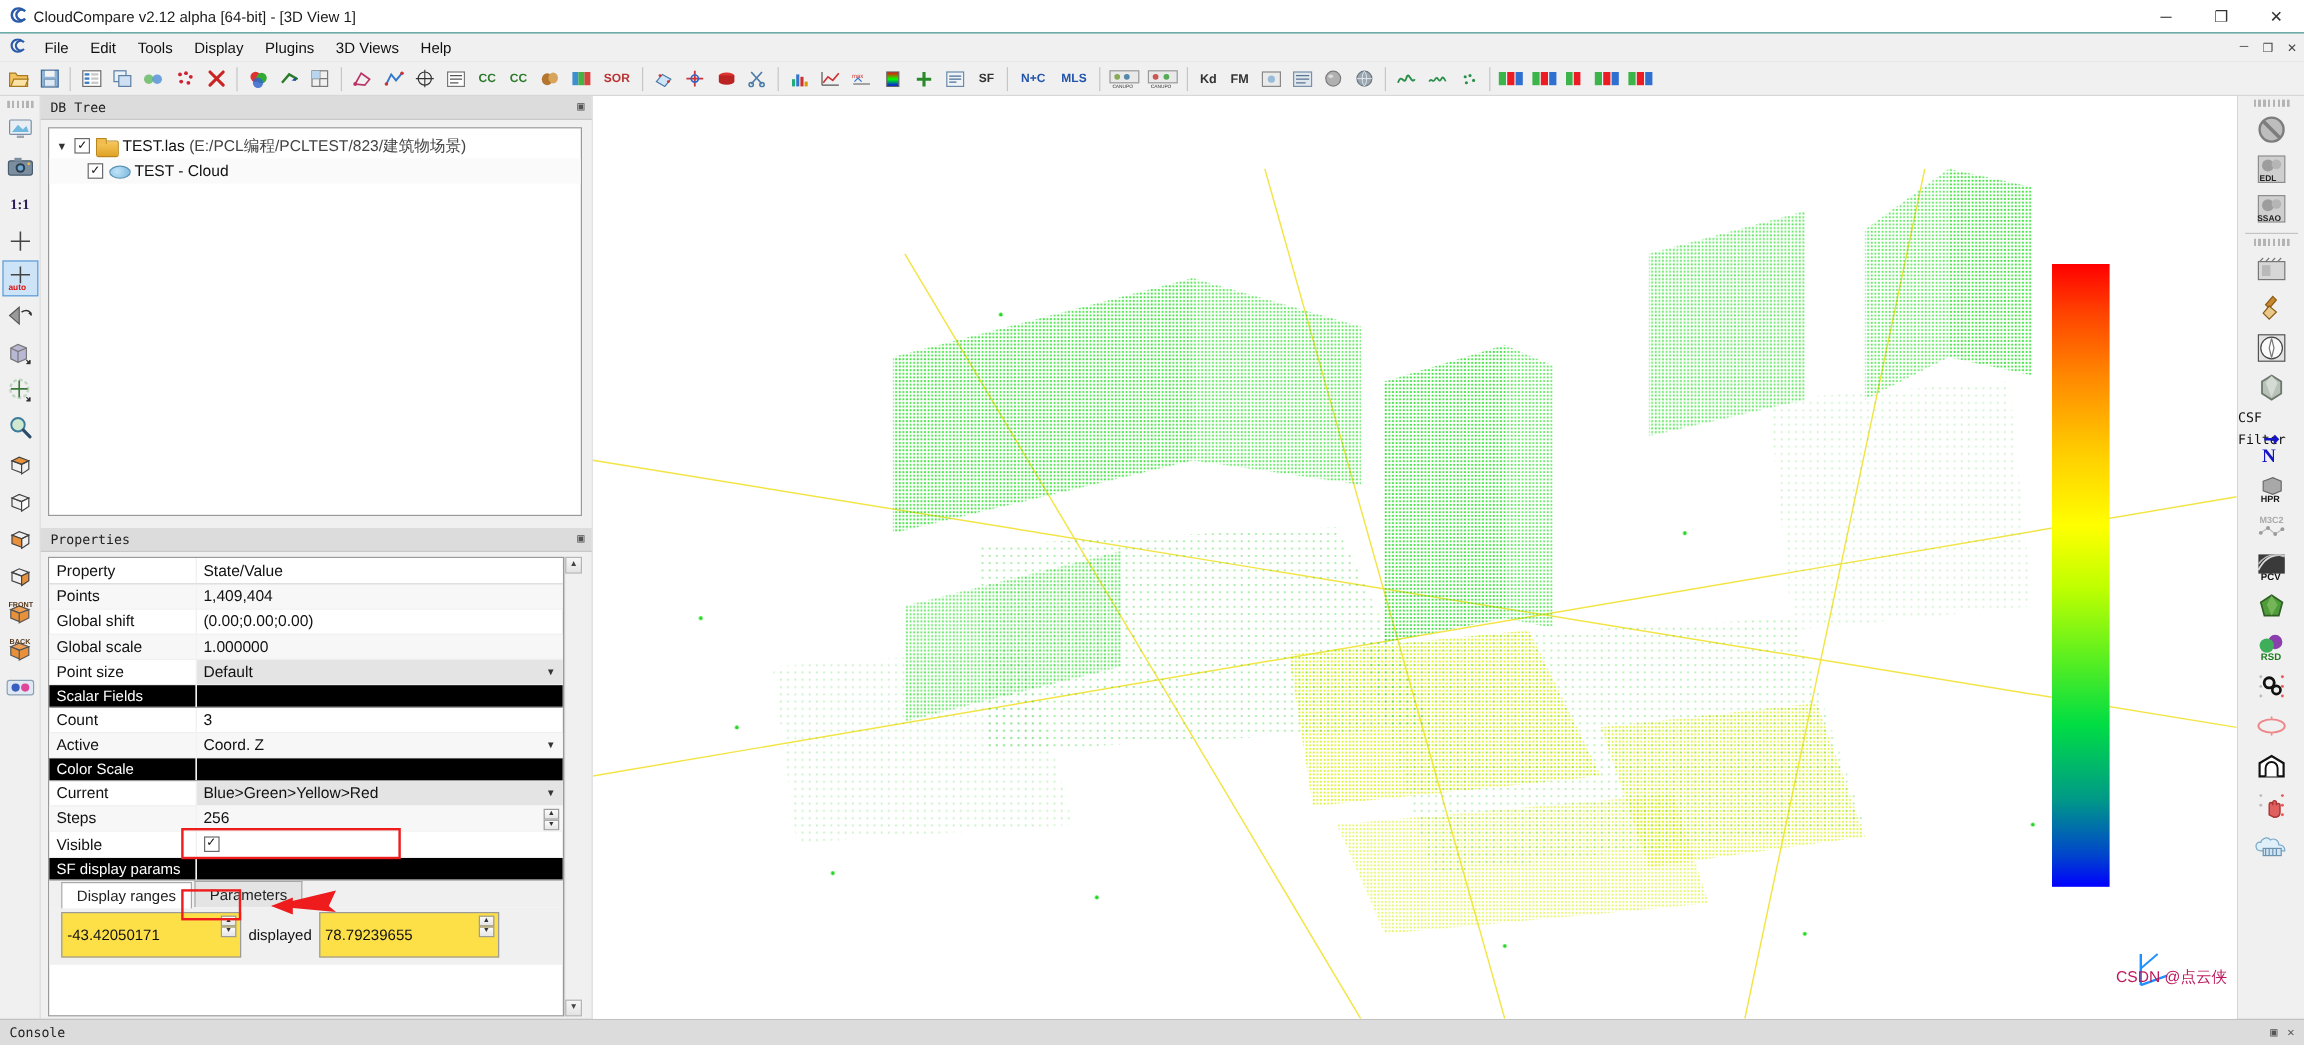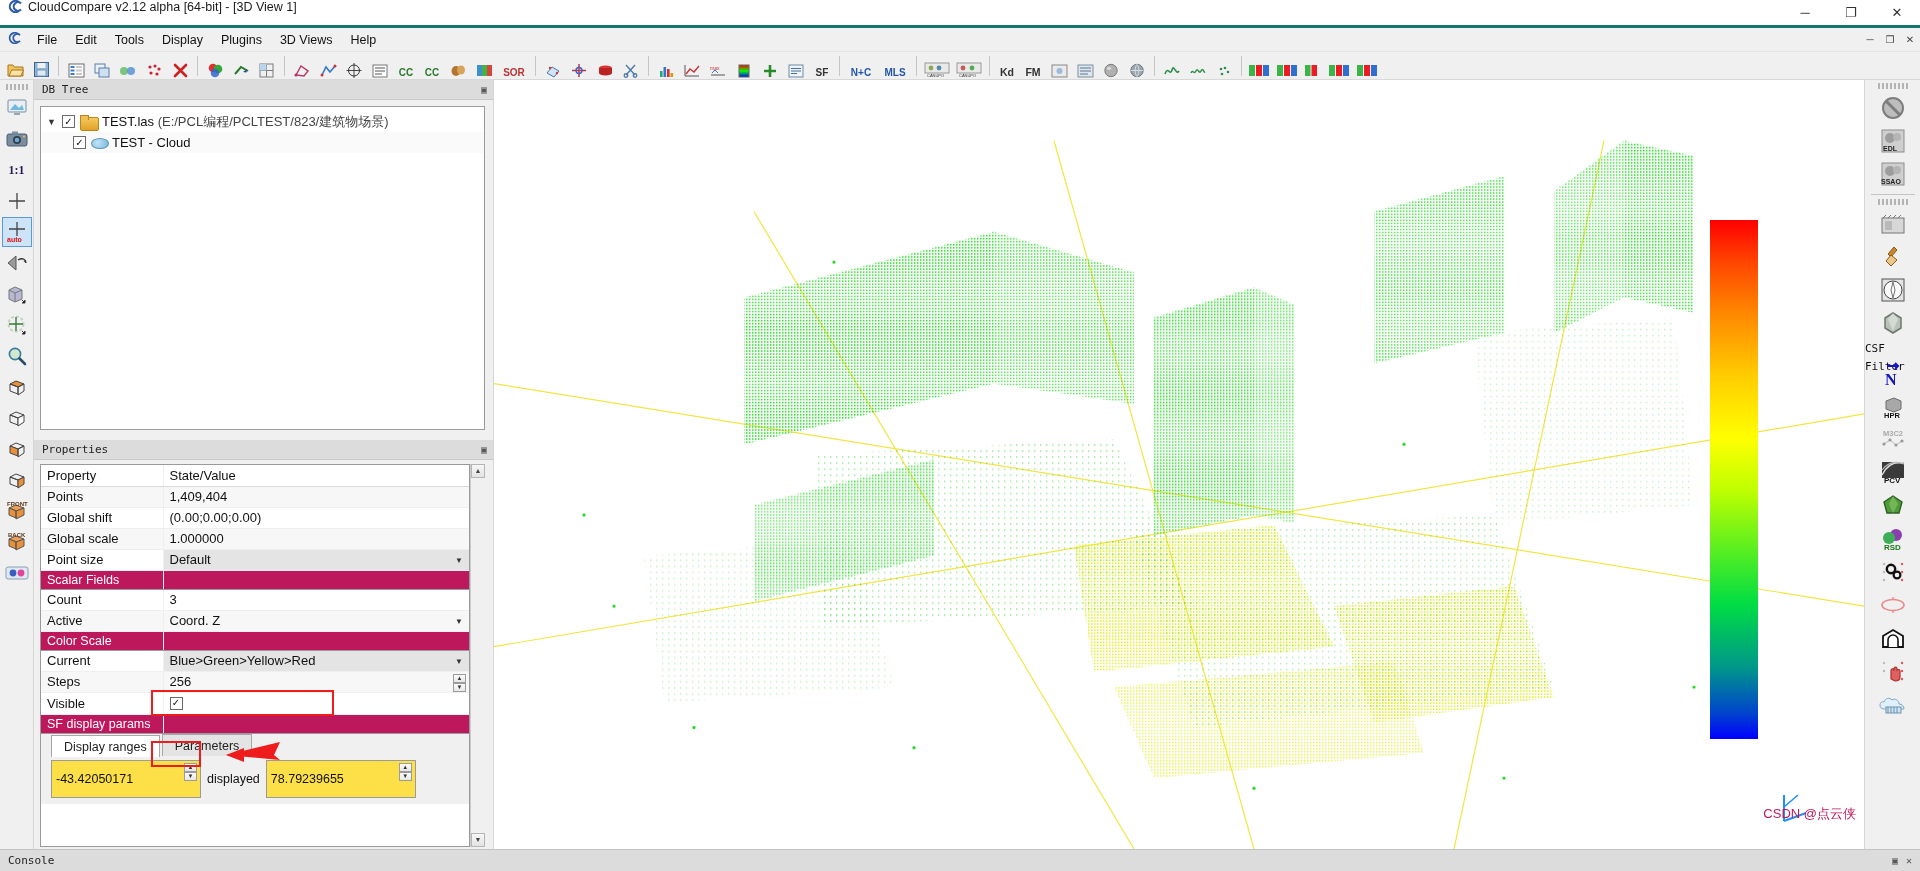--- a/index.html
+++ b/index.html
@@ -5,22 +5,22 @@
   * { box-sizing: border-box; margin:0; padding:0; }
   html, body {
     width:1920px; height:871px; overflow:hidden;
     font-family:"Liberation Sans", sans-serif;
     background:#f0f0f0;
   }
   body { display:flex; flex-direction:column; }
 
   
   .titlebar {
-    height:28px; background:#ffffff; display:flex; 
-    border-bottom:3px solid #0f766e; flex:0 0 28px;
+    height:28px; background:#ffffff; display:flex; align-items:center;
+    border-bottom:1px solid #0f766e; flex:0 0 28px;
   }
   .title-ico { width:28px; text-align:center; font-weight:bold; color:#2b5aa8; font-size:13px; }
   .title-text { font-size:12.5px; color:#1a1a1a; flex:1; }
   .win-btns { display:flex; height:100%; }
   .win-btn { width:46px; display:flex; align-items:center; justify-content:center;
              font-size:13px; color:#333; }
 
   
   .menubar {
     height:24px; background:#f0f0f0; display:flex; align-items:center;
@@ -32,21 +32,21 @@
   .mini-btn { width:20px; text-align:center; font-size:10px; color:#444; }
 
   
   .toolbar {
     height:28px; background:#f0f0f0; display:flex; align-items:center;
     flex:0 0 28px; border-bottom:1px solid #d8d8d8; padding-left:2px;
     overflow:hidden;
   }
   .tb-sep { width:1px; height:20px; background:#c6c6c6; margin:0 4px; flex:0 0 1px; }
   .tb-btn {
-    width:26px; height:24px; display:flex; align-items:flex-end; justify-content:center;
+    width:26px; height:24px; display:flex; align-items:center; justify-content:center;
     flex:0 0 26px; position:relative;
   }
 
   
   .workarea { flex:1; display:flex; min-height:0; }
 
   
   .vtoolbar {
     width:34px; background:#f0f0f0; border-right:1px solid #d6d6d6;
     display:flex; flex-direction:column; align-items:center; padding-top:2px;
@@ -96,21 +96,21 @@
   .props { flex:1; display:flex; flex-direction:column; min-height:0; }
   .props-body { flex:1; display:flex; min-height:0; padding:4px 8px 2px 6px; }
   .props-table-wrap { flex:1; background:#fff; border:1px solid #9a9a9a; overflow:hidden;
                       display:flex; flex-direction:column; }
   .ptable { width:100%; border-collapse:collapse; table-layout:fixed; font-size:13px; }
   .ptable td { height:21px; padding:0 6px; border-bottom:1px solid #efefef; color:#111;
                white-space:nowrap; overflow:hidden; }
   .ptable td.k { width:122px; border-right:1px solid #efefef; }
   .row-hdr td { background:#fff; color:#111; border-bottom:1px solid #d8d8d8; }
   .row-alt td { background:#f7f7f7; }
-  .row-section td { background:#be185d; color:#fff; font-size:12.5px; height:19px;
+  .row-section td { background:#000000; color:#fff; font-size:12.5px; height:19px;
                     border-bottom:1px solid #9a9a9a; }
   .cell-combo { background:#e4e4e4; position:relative; padding-right:18px !important; }
   .cell-combo .carat { position:absolute; right:6px; top:50%; transform:translateY(-50%);
                        font-size:8px; color:#333; }
   .cell-input { background:#fff; }
   .spinner { position:absolute; right:3px; top:2px; width:13px; height:16px;
              display:flex; flex-direction:column; }
   .spinner span { flex:1; border:1px solid #9c9c9c; background:linear-gradient(#fbfbfb,#e6e6e6);
                   font-size:6px; line-height:7px; text-align:center; color:#333; }
   .cell-check { display:flex; align-items:center; height:21px; }

